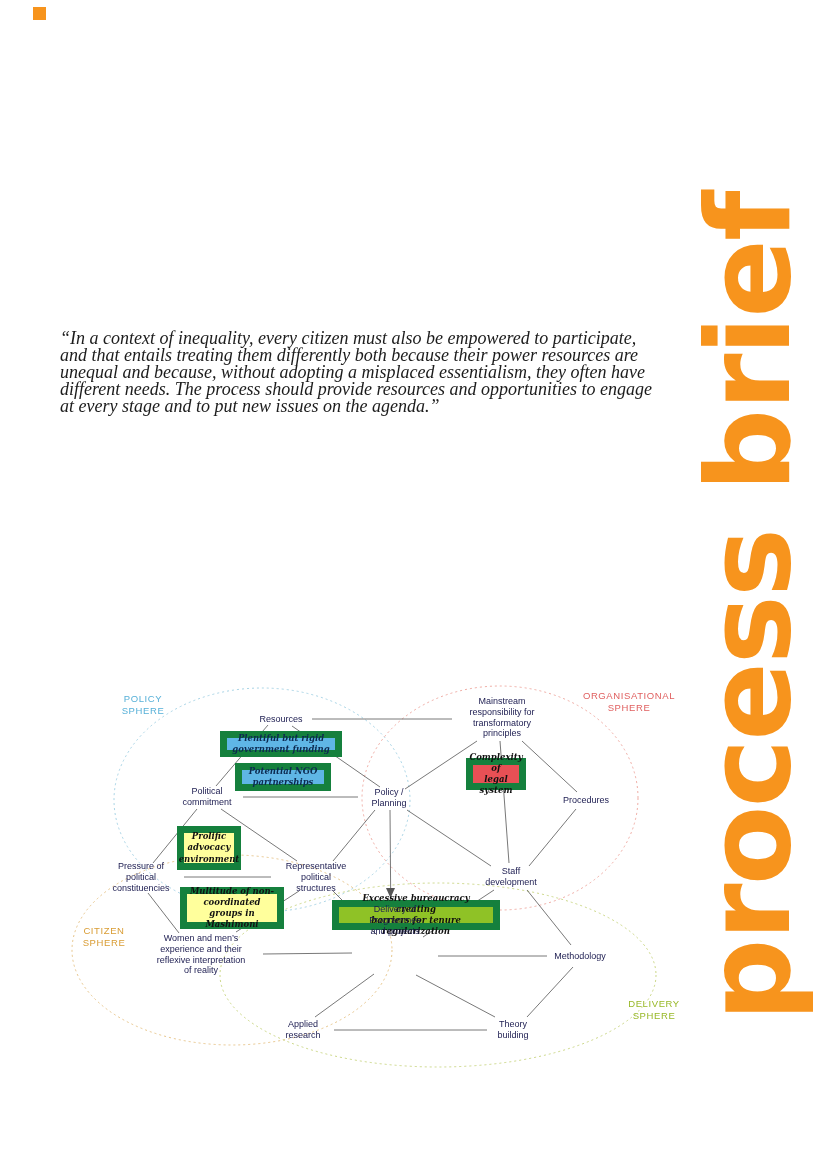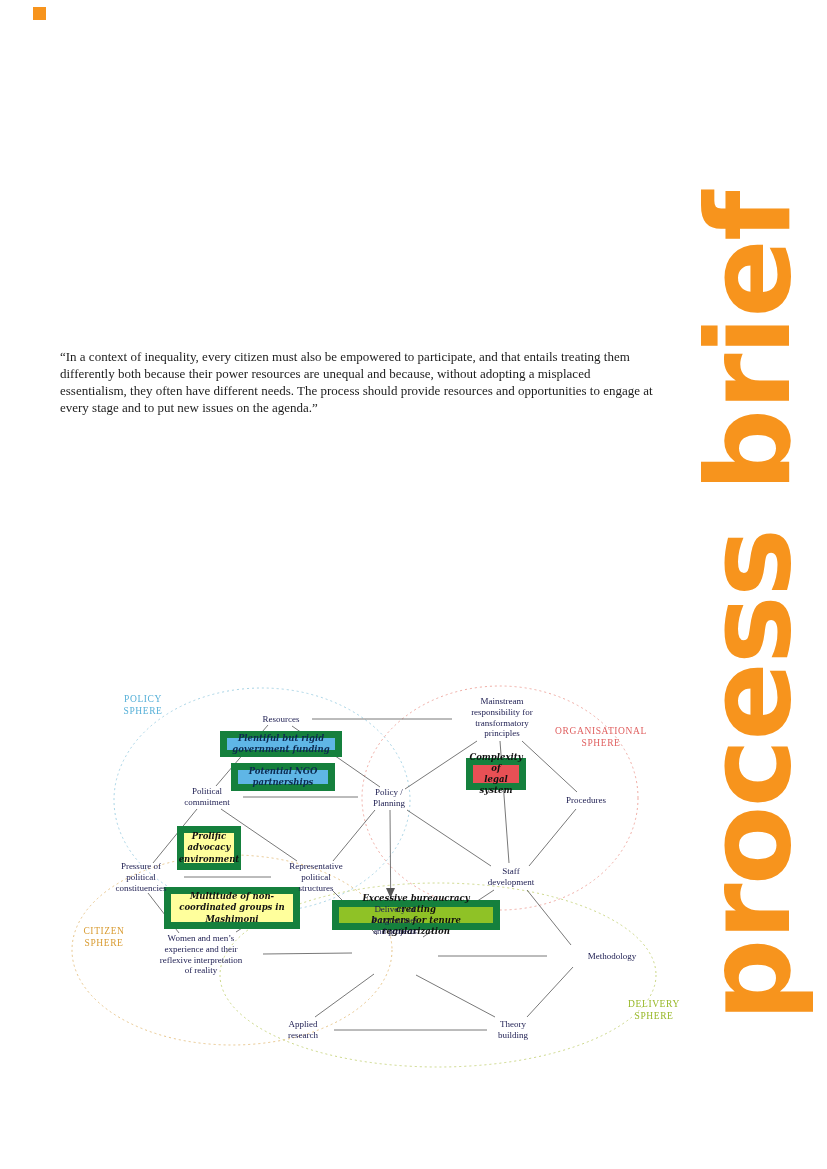--- a/index.html
+++ b/index.html
@@ -2,35 +2,35 @@
 <html><head>
 <meta charset="utf-8">
 <style>
   html,body{margin:0;padding:0;background:#ffffff;}
   .page{
     position:relative;width:827px;height:1169px;background:#ffffff;overflow:hidden;
     font-family:"Liberation Sans",sans-serif;
   }
   .corner-square{position:absolute;left:33px;top:7px;width:13px;height:13px;background:#F7941D;}
   .quote{
-    position:absolute;left:60px;top:348px;width:596px;
-    font-family:"Liberation Serif",serif;
-    font-size:13px;line-height:17px;color:#1c1c1c;
+    position:absolute;left:60px;top:330px;width:596px;
+    font-family:"Liberation Serif",serif;font-style:italic;
+    font-size:18px;line-height:17px;color:#1c1c1c;
   }
   .banner{
     position:absolute;left:748px;top:607px;
     transform:translate(-50%,-50%) rotate(-90deg);
     font-family:"DejaVu Sans",sans-serif;font-weight:bold;
     font-size:116px;letter-spacing:-2px;white-space:nowrap;color:#F7941D;
   }
   .diagram-layer{position:absolute;left:0;top:0;width:827px;height:1169px;}
   svg.diagram-svg{position:absolute;left:0;top:0;width:827px;height:1169px;}
   .dg-node,.dg-box,.dg-sphere-label{
     position:absolute;transform:translate(-50%,-50%);
-    text-align:center;white-space:pre-line;font-family:Liberation Serif, serif;
+    text-align:center;white-space:pre-line;
   }
   .dg-node{font-size:9px;line-height:1.2;color:#1c1c50;text-align:center;}
   .dg-box{
     font-family:"DejaVu Serif",serif;font-style:italic;font-weight:bold;
     font-size:8.5px;line-height:1.3;border:7px solid #15803d;
     display:flex;align-items:center;justify-content:center;
     padding:1px 2px;box-sizing:border-box;
   }
   .dg-sphere-label{font-size:9.5px;line-height:1.3;letter-spacing:0.6px;}
 </style>
@@ -71,28 +71,28 @@
         <line x1="438" y1="956" x2="547" y2="956" stroke="#555555" stroke-width="0.8"></line>
         <line x1="374" y1="974" x2="315" y2="1017" stroke="#555555" stroke-width="0.8"></line>
         <line x1="416" y1="975" x2="495" y2="1017" stroke="#555555" stroke-width="0.8"></line>
         <line x1="573" y1="967" x2="527" y2="1017" stroke="#555555" stroke-width="0.8"></line>
         <line x1="334" y1="1030" x2="487" y2="1030" stroke="#555555" stroke-width="0.8"></line>
         <polygon points="386,888 395,888 390.5,898" fill="#555555"></polygon>
       </svg>
     <div id="diagram-nodes">
         <div class="dg-box" style="left: 281px; top: 744px; width: 122px; height: 26px; background: rgb(95, 182, 230); color: rgb(12, 42, 80);">Plentiful but rigid
 government funding</div>
-        <div class="dg-box" style="left: 283px; top: 777px; width: 104px; height: 28px; background: rgb(95, 182, 230); color: rgb(12, 42, 80);">Potential NGO
+        <div class="dg-box" style="left: 283px; top: 777px; width: 96px; height: 28px; background: rgb(95, 182, 230); color: rgb(12, 42, 80);">Potential NGO
 partnerships</div>
         <div class="dg-box" style="left: 496px; top: 774px; width: 60px; height: 32px; background: rgb(232, 80, 85); color: rgb(17, 17, 17);">Complexity of
 legal system</div>
         <div class="dg-box" style="left: 209px; top: 848px; width: 64px; height: 44px; background: rgb(255, 255, 156); color: rgb(17, 17, 17);">Prolific
 advocacy
 environment</div>
-        <div class="dg-box" style="left: 232px; top: 908px; width: 136px; height: 42px; background: rgb(255, 255, 156); color: rgb(17, 17, 17);">Multitude of non-
+        <div class="dg-box" style="left: 232px; top: 908px; width: 104px; height: 42px; background: rgb(255, 255, 156); color: rgb(17, 17, 17);">Multitude of non-
 coordinated groups in
 Mashimoni</div>
         <div class="dg-box" style="left: 416px; top: 915px; width: 168px; height: 30px; background: rgb(143, 194, 38); color: rgb(17, 17, 17);">Excessive bureaucracy creating
 barriers for tenure regularization</div>
         <div class="dg-node" style="left: 281px; top: 719px; color: rgb(28, 28, 80);">Resources</div>
         <div class="dg-node" style="left: 502px; top: 718px; color: rgb(28, 28, 80);">Mainstream
 responsibility for
 transformatory
 principles</div>
         <div class="dg-node" style="left: 207px; top: 797px; color: rgb(28, 28, 80);">Political
@@ -108,28 +108,28 @@
 structures</div>
         <div class="dg-node" style="left: 511px; top: 877px; color: rgb(28, 28, 80);">Staff
 development</div>
         <div class="dg-node" style="left: 201px; top: 955px; color: rgb(28, 28, 80);">Women and men’s
 experience and their
 reflexive interpretation
 of reality</div>
         <div class="dg-node" style="left: 395px; top: 920px; color: rgb(28, 28, 80);">Delivery of
 Programmes
 and projects</div>
-        <div class="dg-node" style="left: 580px; top: 956px; color: rgb(28, 28, 80); margin-left: 32px;">Methodology</div>
+        <div class="dg-node" style="left: 580px; top: 956px; color: rgb(28, 28, 80);">Methodology</div>
         <div class="dg-node" style="left: 303px; top: 1030px; color: rgb(28, 28, 80);">Applied
 research</div>
         <div class="dg-node" style="left: 513px; top: 1030px; color: rgb(28, 28, 80);">Theory
 building</div>
         <div class="dg-sphere-label" style="left: 143px; top: 705px; color: rgb(86, 176, 216);">POLICY
 SPHERE</div>
-        <div class="dg-sphere-label" style="left: 601px; top: 702px; color: rgb(224, 96, 96); margin-top: 35px;">ORGANISATIONAL
+        <div class="dg-sphere-label" style="left: 629px; top: 702px; color: rgb(224, 96, 96);">ORGANISATIONAL
 SPHERE</div>
         <div class="dg-sphere-label" style="left: 104px; top: 937px; color: rgb(217, 156, 51); text-align: center;">CITIZEN
 SPHERE</div>
         <div class="dg-sphere-label" style="left: 618px; top: 1010px; color: rgb(152, 184, 39); margin-left: 36px;">DELIVERY
 SPHERE</div>
       </div>
   </div>
 </div>
 
 </body></html>

